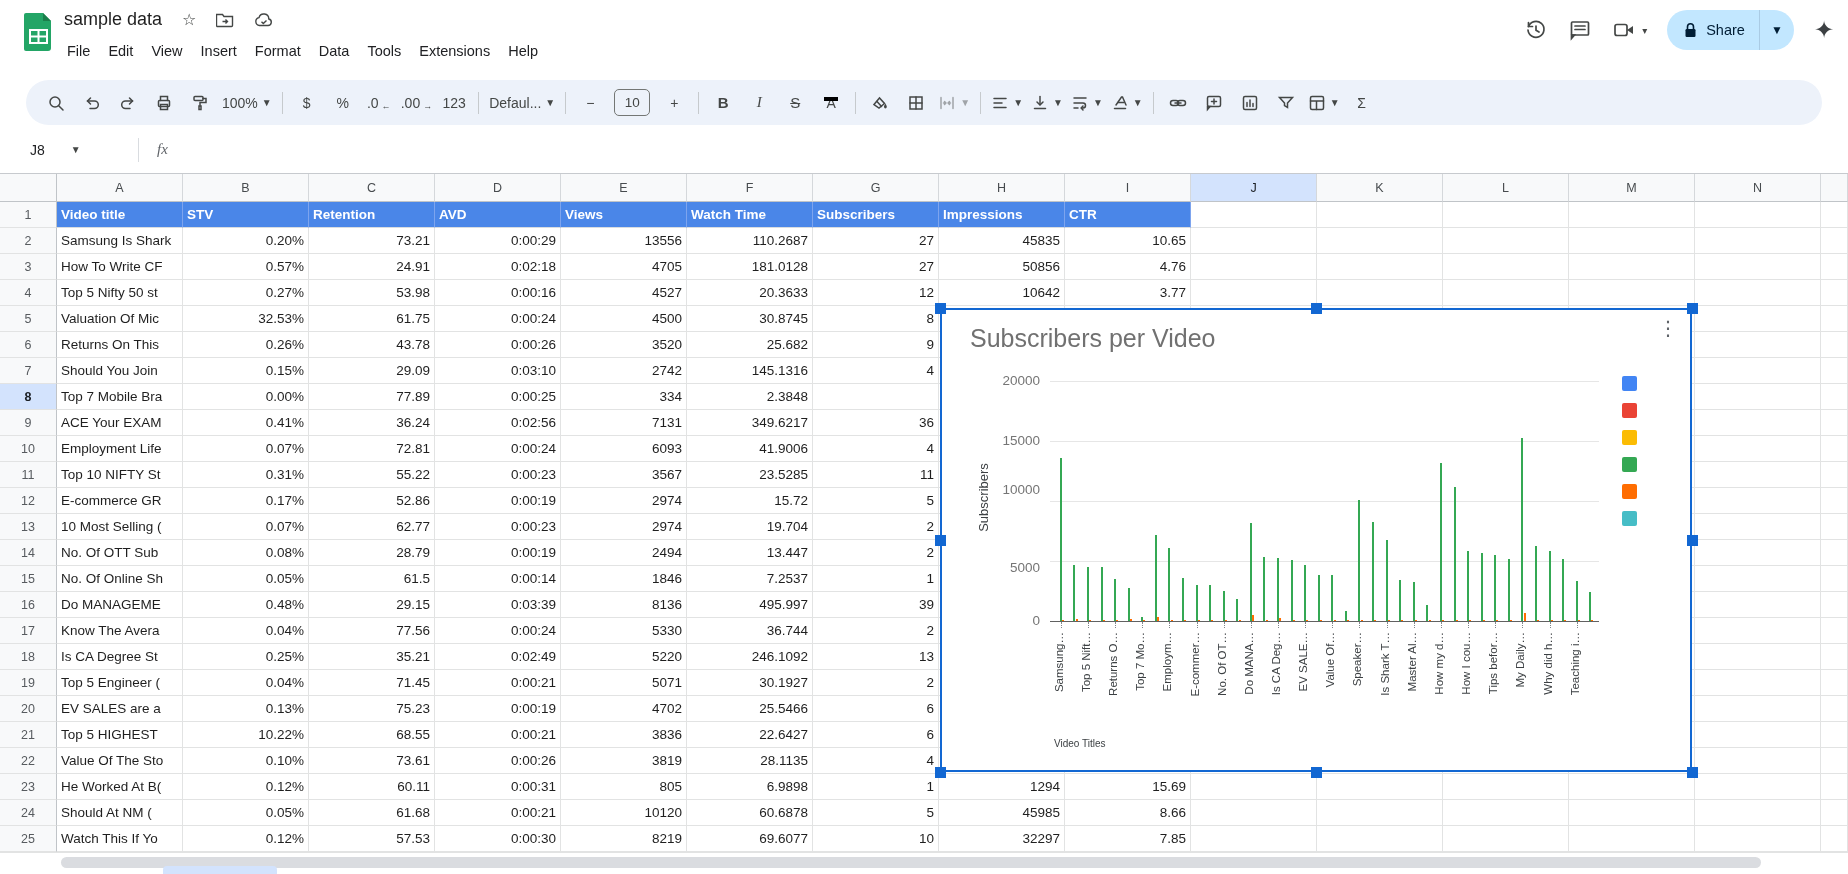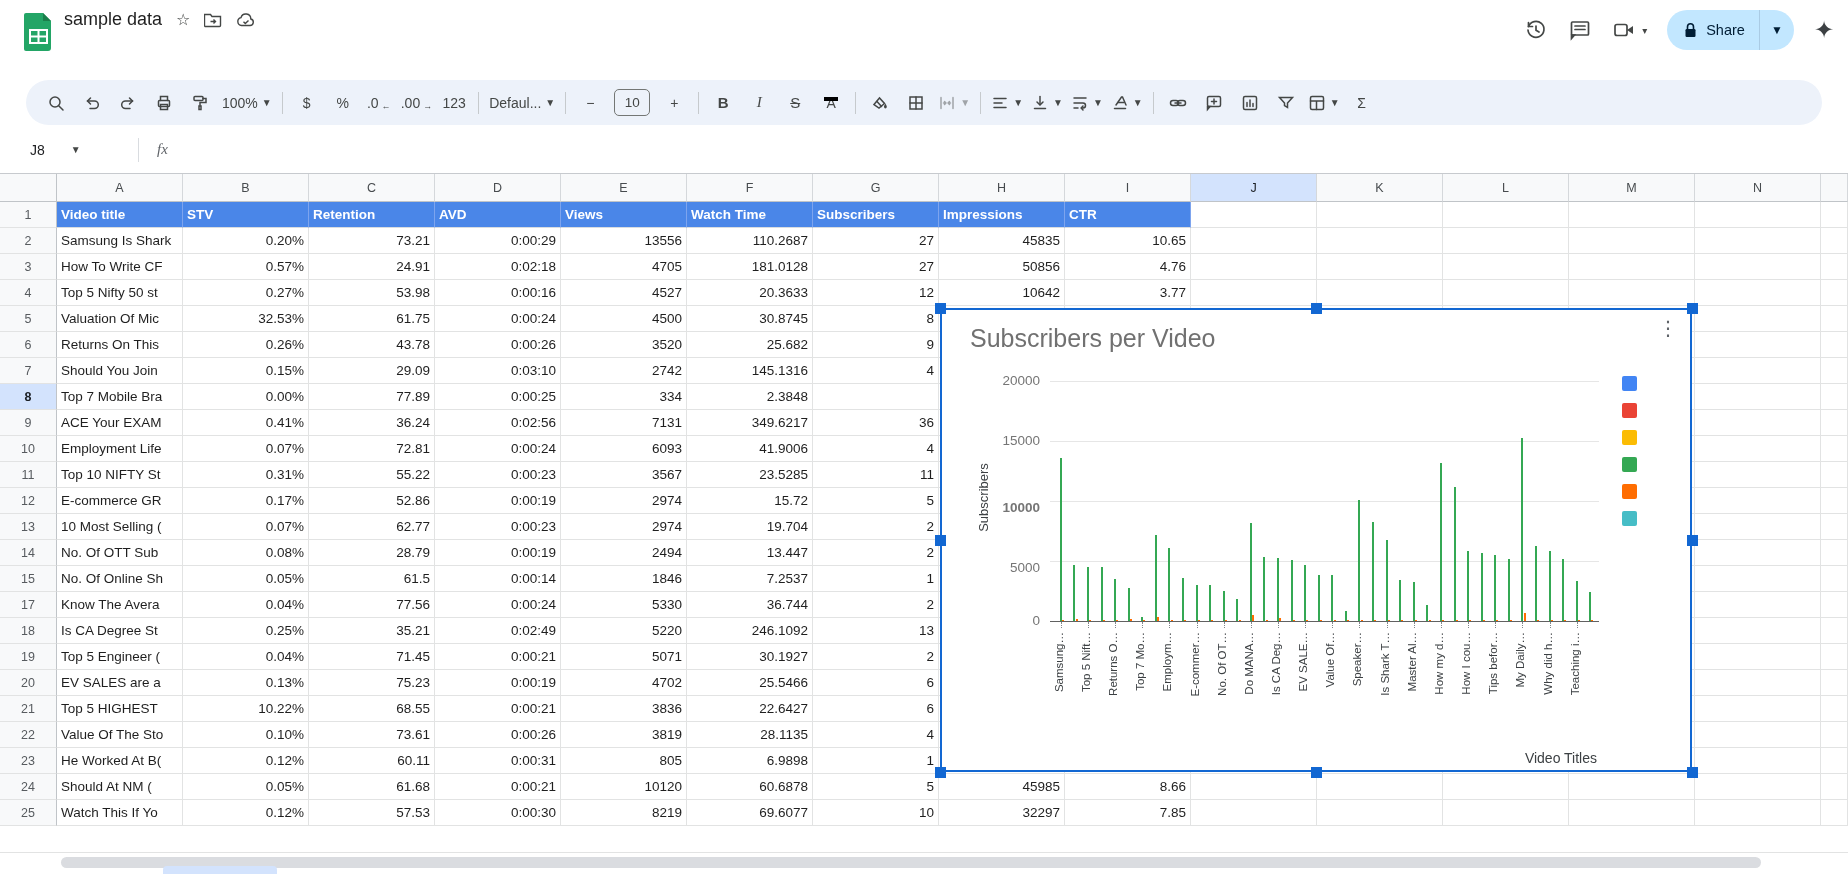--- a/index.html
+++ b/index.html
@@ -1,20 +1,20 @@
 <!DOCTYPE html>
 <html><head>
 <meta charset="utf-8">
 <style>
   html,body{margin:0;padding:0;width:1848px;height:874px;overflow:hidden;background:#fff;
     font-family:"Liberation Sans","DejaVu Sans",sans-serif;color:#1f1f1f;position:relative;}
   
   .topbar{position:absolute;top:0;left:0;width:100%;height:79px;background:#fff;}
   .logo{position:absolute;left:24px;top:13px;}
-  .doc-title-row{position:absolute;left:64px;top:9px;display:flex;align-items:center;gap:14px;text-align:right;}
+  .doc-title-row{position:absolute;left:64px;top:9px;display:flex;align-items:center;gap:20px;text-align:right;}
   .doc-title{font-size:18px;color:#1f1f1f;}
   .title-ico{color:#444746;font-size:16px;display:flex;align-items:center;}
   .menubar{position:absolute;left:58px;top:38px;display:flex;font-size:14.5px;color:#202124;}
   .menu-item{padding:5px 9px;border-radius:6px;cursor:default;}
   .top-right{position:absolute;right:14px;top:10px;display:flex;align-items:center;gap:20px;}
   .tr-ico{color:#444746;display:flex;align-items:center;}
   .share-pill{display:flex;align-items:center;height:40px;background:#c2e7ff;border-radius:20px;overflow:hidden;}
   .share-main{display:flex;align-items:center;gap:8px;padding:0 14px 0 16px;font-size:14.5px;font-weight:500;color:#001d35;height:100%;}
   .share-sep{width:1px;height:40px;background:#aacbe4;}
   .share-arrow{width:34px;text-align:center;font-size:12px;color:#001d35;}
@@ -66,21 +66,21 @@
     border:2px solid #1267d2;box-sizing:border-box;}
   .chart-title{position:absolute;left:28px;top:14px;font-size:25px;color:#717171;font-weight:400;}
   .kebab{position:absolute;right:12px;top:8px;font-size:20px;color:#5f6368;line-height:1;}
   .gridline{position:absolute;height:1px;background:#e6e6e6;left:108px;width:549px;}
   .gridline.zero{background:#616161;}
   .ytick{position:absolute;width:70px;text-align:right;font-size:13.5px;color:#757575;left:28px;}
   .ylab{position:absolute;left:-14px;top:180px;transform:rotate(-90deg);font-size:13px;color:#3c4043;width:110px;text-align:center;}
   .bar{position:absolute;}
   .cattick{position:absolute;width:1px;height:6px;border-left:1px dotted #80868b;}
   .catlab{position:absolute;writing-mode:vertical-rl;transform:rotate(180deg);font-size:11.5px;color:#3c4043;white-space:nowrap;}
-  .xlab{position:absolute;left:112px;width:543px;text-align:right;top:440px;font-size:14px;color:#3c4043;}
+  .xlab{position:absolute;left:112px;width:543px;text-align:left;top:428px;font-size:10px;color:#3c4043;}
   .legend-sq{position:absolute;width:15px;height:15px;border-radius:2px;left:680px;}
   .handle{position:absolute;width:11px;height:11px;background:#1267d2;z-index:5;}
   svg.ic{display:block;}
 </style>
 </head>
 <body>
 
 <div class="topbar">
   <div class="logo">
     <svg class="ic" width="29" height="38" viewBox="0 0 29 38">
@@ -99,20 +99,31 @@
         <path d="M6.5 9.5h4.5M9.5 7.5l2 2-2 2"></path>
       </svg>
     </span>
     <span class="title-ico">
       <svg class="ic" width="20" height="16" viewBox="0 0 20 16" fill="none" stroke="#444746" stroke-width="1.4">
         <path d="M5.5 13.5a4 4 0 01-.5-7.9A5 5 0 0114.8 7a3.3 3.3 0 01-.9 6.5z"></path>
         <path d="M7.5 9.8l1.8 1.8 3.2-3.2"></path>
       </svg>
     </span>
   </div>
+  <nav class="menubar">
+      <div class="menu-item">File</div>
+      <div class="menu-item">Edit</div>
+      <div class="menu-item">View</div>
+      <div class="menu-item">Insert</div>
+      <div class="menu-item">Format</div>
+      <div class="menu-item">Data</div>
+      <div class="menu-item">Tools</div>
+      <div class="menu-item">Extensions</div>
+      <div class="menu-item">Help</div>
+    </nav>
   <div class="top-right">
     <span class="tr-ico">
       <svg class="ic" width="24" height="24" viewBox="0 0 24 24" fill="none" stroke="#444746" stroke-width="1.7">
         <path d="M4.5 8.5A8 8 0 114 12" stroke-linecap="round"></path>
         <path d="M4.5 4.5v4h4" stroke-linecap="round"></path>
         <path d="M12 8v4.2l3 1.8" stroke-linecap="round"></path>
       </svg>
     </span>
     <span class="tr-ico">
       <svg class="ic" width="24" height="24" viewBox="0 0 24 24" fill="none" stroke="#444746" stroke-width="1.7">
@@ -612,20 +623,38 @@
       <div class="cell num"></div>
       <div class="cell num"></div>
       <div class="cell"></div>
       <div class="cell"></div>
       <div class="cell"></div>
       <div class="cell"></div>
       <div class="cell"></div>
       <div class="cell" style="width:27px"></div>
     </div>
     <div class="sheet-row">
+      <div class="rownum">16</div>
+      <div class="cell">Do MANAGEME</div>
+      <div class="cell num">0.48%</div>
+      <div class="cell num">29.15</div>
+      <div class="cell num">0:03:39</div>
+      <div class="cell num">8136</div>
+      <div class="cell num">495.997</div>
+      <div class="cell num">39</div>
+      <div class="cell num"></div>
+      <div class="cell num"></div>
+      <div class="cell"></div>
+      <div class="cell"></div>
+      <div class="cell"></div>
+      <div class="cell"></div>
+      <div class="cell"></div>
+      <div class="cell" style="width:27px"></div>
+    </div>
+    <div class="sheet-row">
       <div class="rownum">17</div>
       <div class="cell">Know The Avera</div>
       <div class="cell num">0.04%</div>
       <div class="cell num">77.56</div>
       <div class="cell num">0:00:24</div>
       <div class="cell num">5330</div>
       <div class="cell num">36.744</div>
       <div class="cell num">2</div>
       <div class="cell num"></div>
       <div class="cell num"></div>
@@ -785,21 +814,21 @@
 <div class="chart" id="chart">
   <div class="chart-title">Subscribers per Video</div>
   <div class="kebab">⋮</div>
   <div class="ylab">Subscribers</div>
   <div id="plot">
       <div class="gridline" style="top: 71px;"></div>
       <div class="ytick" style="top: 63px;">20000</div>
       <div class="gridline" style="top: 131px;"></div>
       <div class="ytick" style="top: 123px;">15000</div>
       <div class="gridline" style="top: 191px;"></div>
-      <div class="ytick" style="top: 190px; font-weight: bold;">10000</div>
+      <div class="ytick" style="top: 172px;">10000</div>
       <div class="gridline" style="top: 251px;"></div>
       <div class="ytick" style="top: 250px;">5000</div>
       <div class="gridline zero" style="top: 311px;"></div>
       <div class="ytick" style="top: 303px;">0</div>
       <div class="bar" style="left: 117.8px; top: 148.3px; width: 2px; height: 162.7px; background: rgb(52, 168, 83);"></div>
       <div class="bar" style="left: 120px; top: 309.7px; width: 2px; height: 1.3px; background: rgb(255, 109, 1);"></div>
       <div class="bar" style="left: 131.4px; top: 254.5px; width: 2px; height: 56.5px; background: rgb(52, 168, 83);"></div>
       <div class="bar" style="left: 133.6px; top: 308.8px; width: 2px; height: 2.2px; background: rgb(255, 109, 1);"></div>
       <div class="bar" style="left: 144.9px; top: 256.7px; width: 2px; height: 54.3px; background: rgb(52, 168, 83);"></div>
       <div class="bar" style="left: 147.1px; top: 310px; width: 2px; height: 1px; background: rgb(255, 109, 1);"></div>

